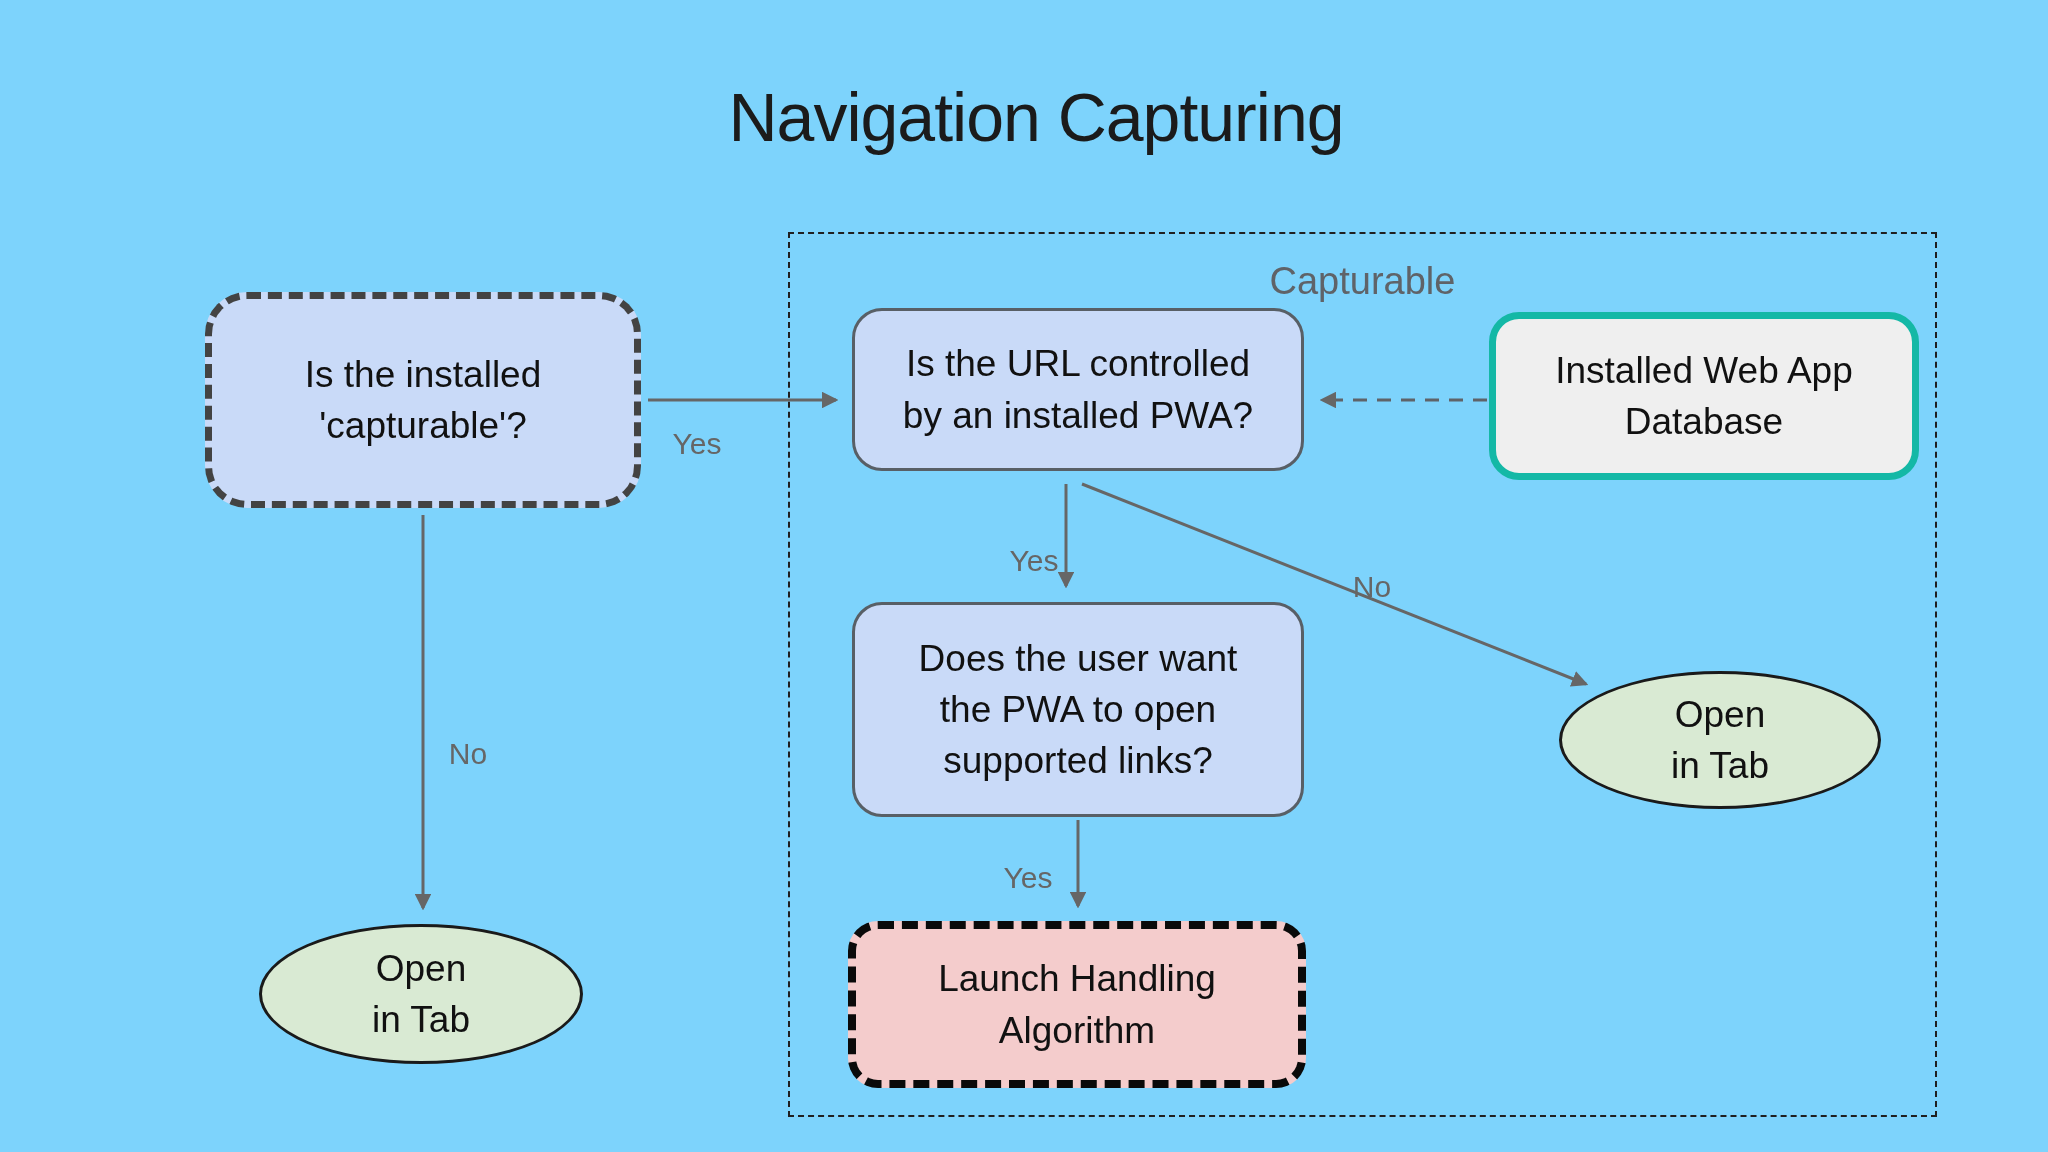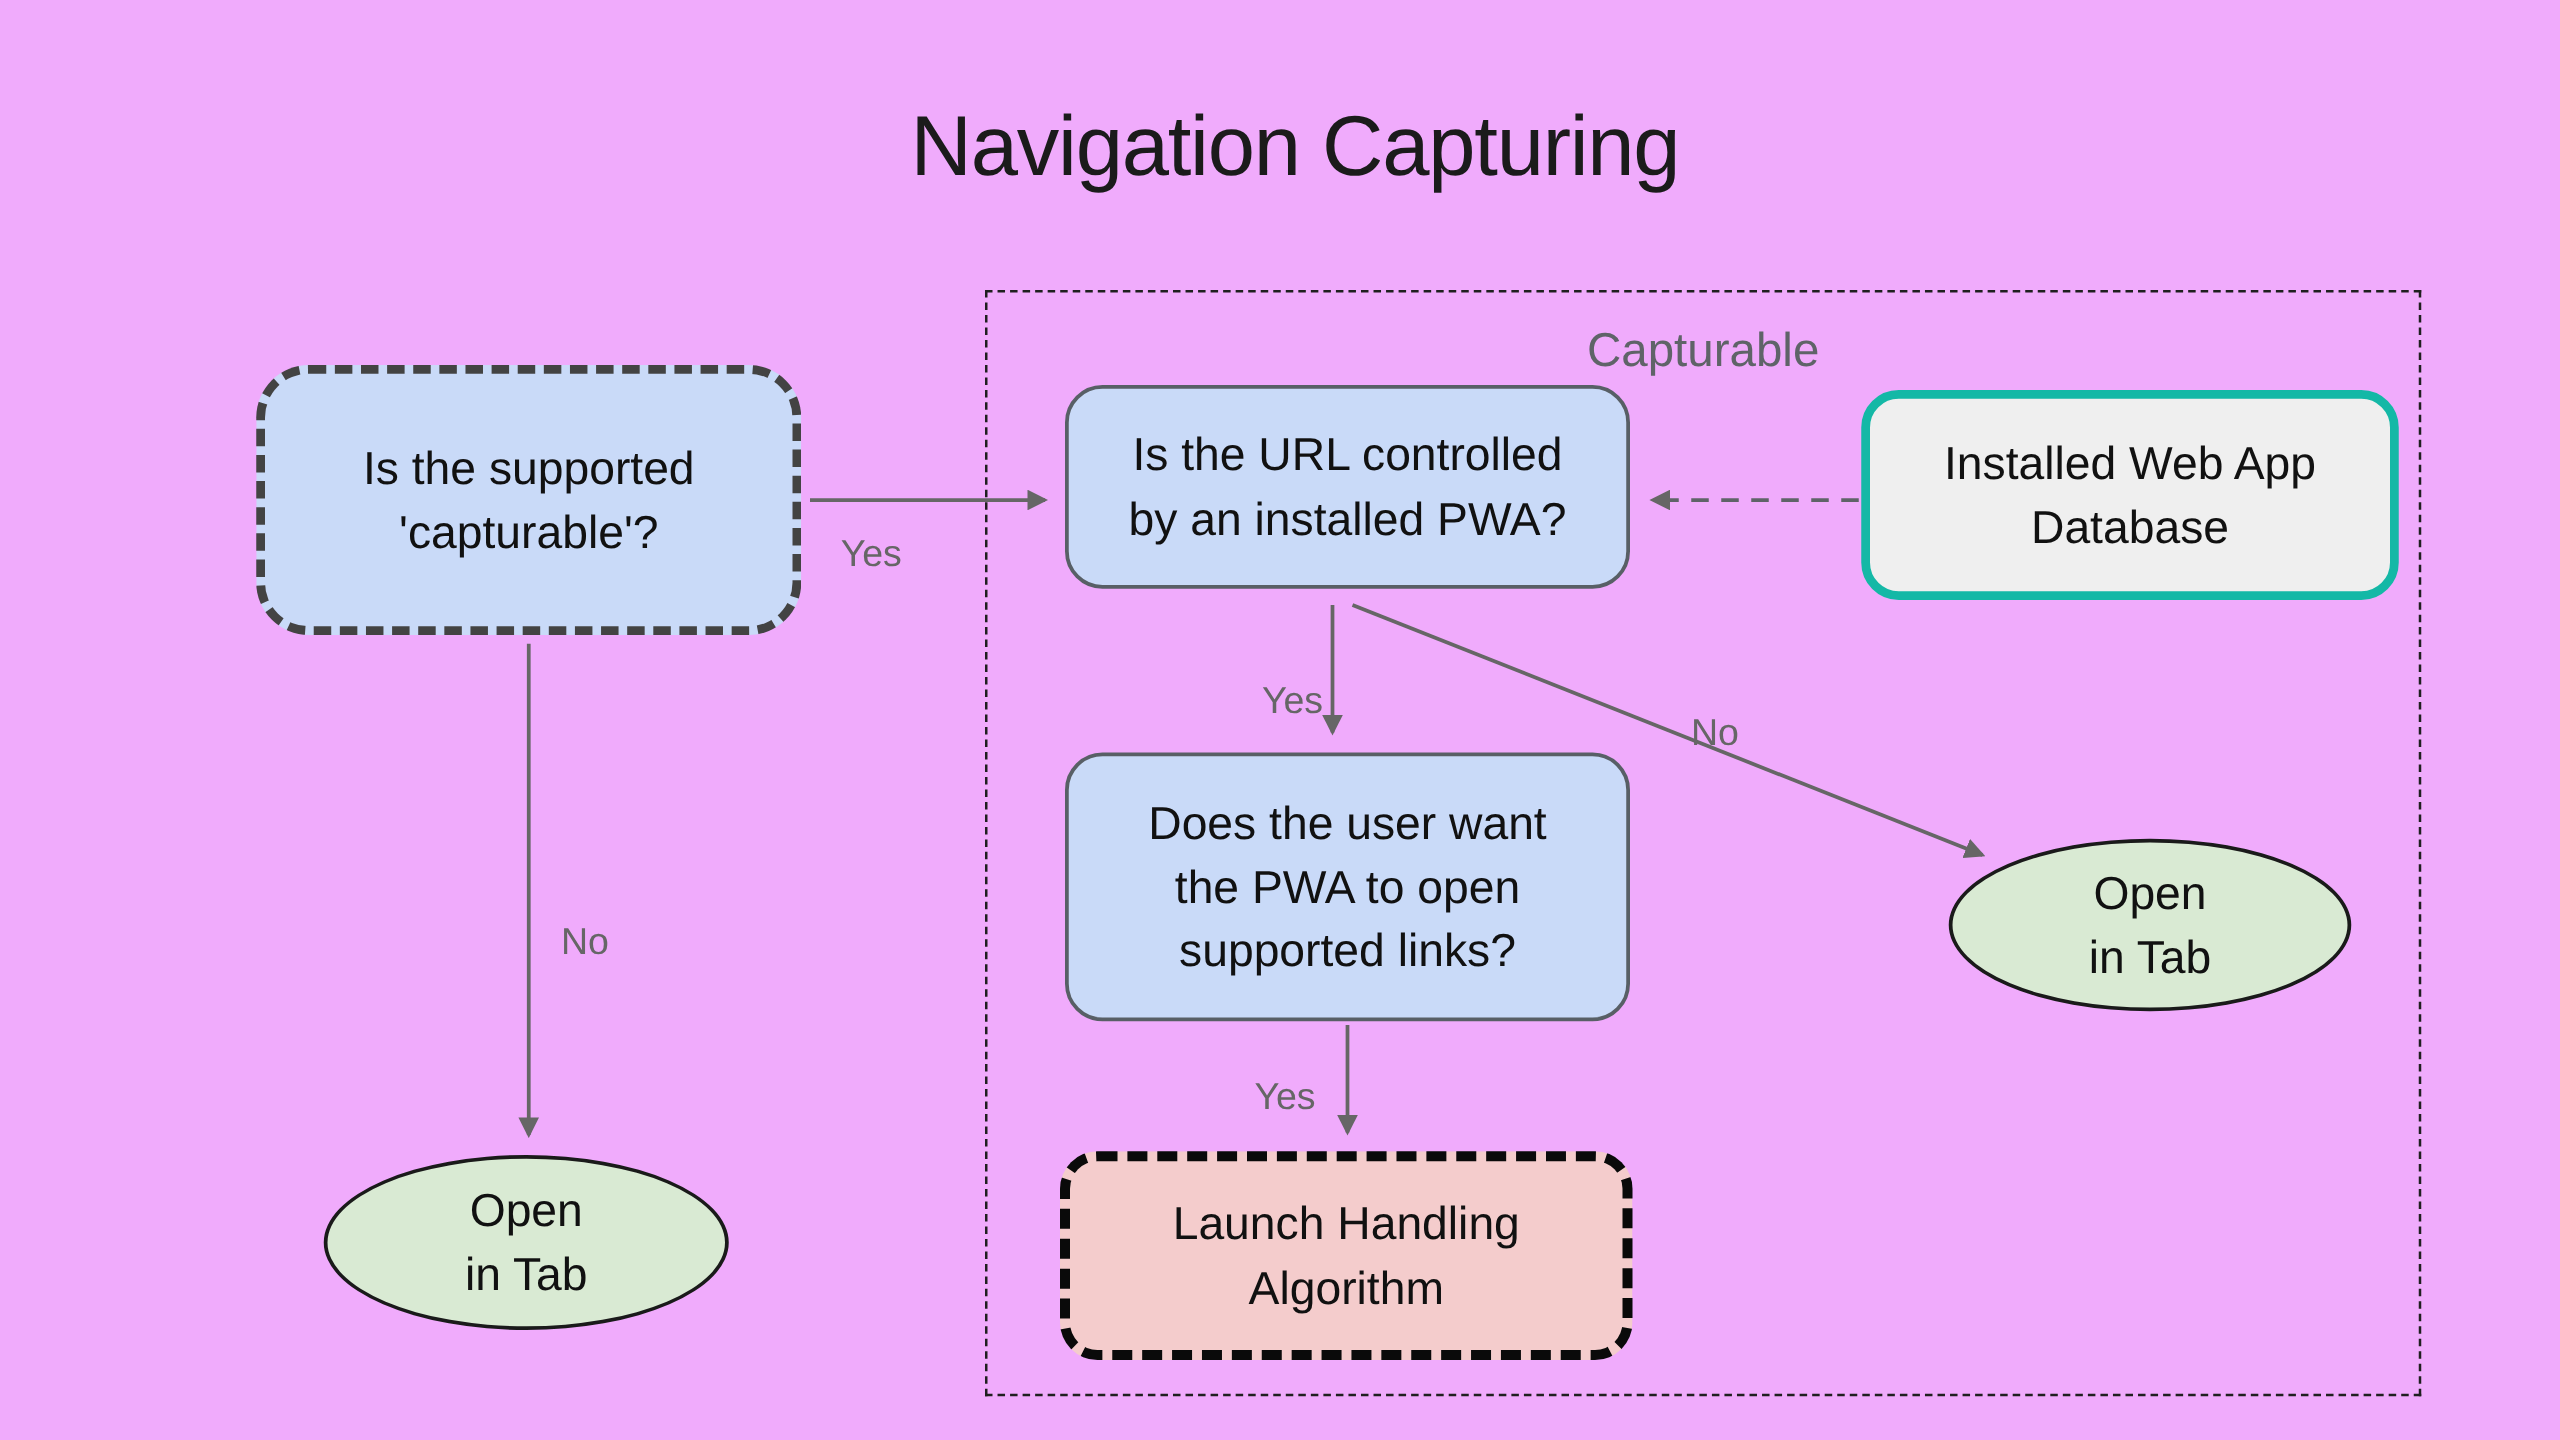--- a/index.html
+++ b/index.html
@@ -1,18 +1,18 @@
 <!DOCTYPE html>
 <html><head>
 <meta charset="utf-8">
 <style>
   * { box-sizing: border-box; margin: 0; padding: 0; }
   html, body { width: 2048px; height: 1152px; background: #ffffff; overflow: hidden; }
   body { font-family: "Liberation Sans", sans-serif; }
-  #canvas { position: relative; width: 2048px; height: 1152px; background: #f0abfc; }
+  #canvas { position: relative; width: 2048px; height: 1152px; background: #7dd3fc; }
 
   .diagram-title {
     position: absolute; left: 24px; top: 78px; width: 2024px;
     text-align: center; font-size: 68px; letter-spacing: -1px;
     color: #1b1b1b; font-weight: 400;
   }
 
   
   .group-container {
     position: absolute; left: 788px; top: 232px; width: 1149px; height: 885px;
@@ -81,21 +81,21 @@
     <path d="M 1082 484 L 1586 684" stroke="#666666" stroke-width="3" fill="none" marker-end="url(#arrow)"></path>
     <path d="M 1078 820 L 1078 906" stroke="#666666" stroke-width="3" fill="none" marker-end="url(#arrow)"></path>
   </svg>
 
   <div class="diagram-title">Navigation Capturing</div>
 
   <div class="group-container">
     <div class="group-label">Capturable</div>
   </div>
 
-  <div class="node node-capturable">Is the supported
+  <div class="node node-capturable">Is the installed
 'capturable'?</div>
 
   <div class="node node-blue node-rounded node-url">Is the URL controlled
 by an installed PWA?</div>
 
   <div class="node node-rounded node-db">Installed Web App
 Database</div>
 
   <div class="node node-rounded node-launch">Launch Handling
 Algorithm</div>

